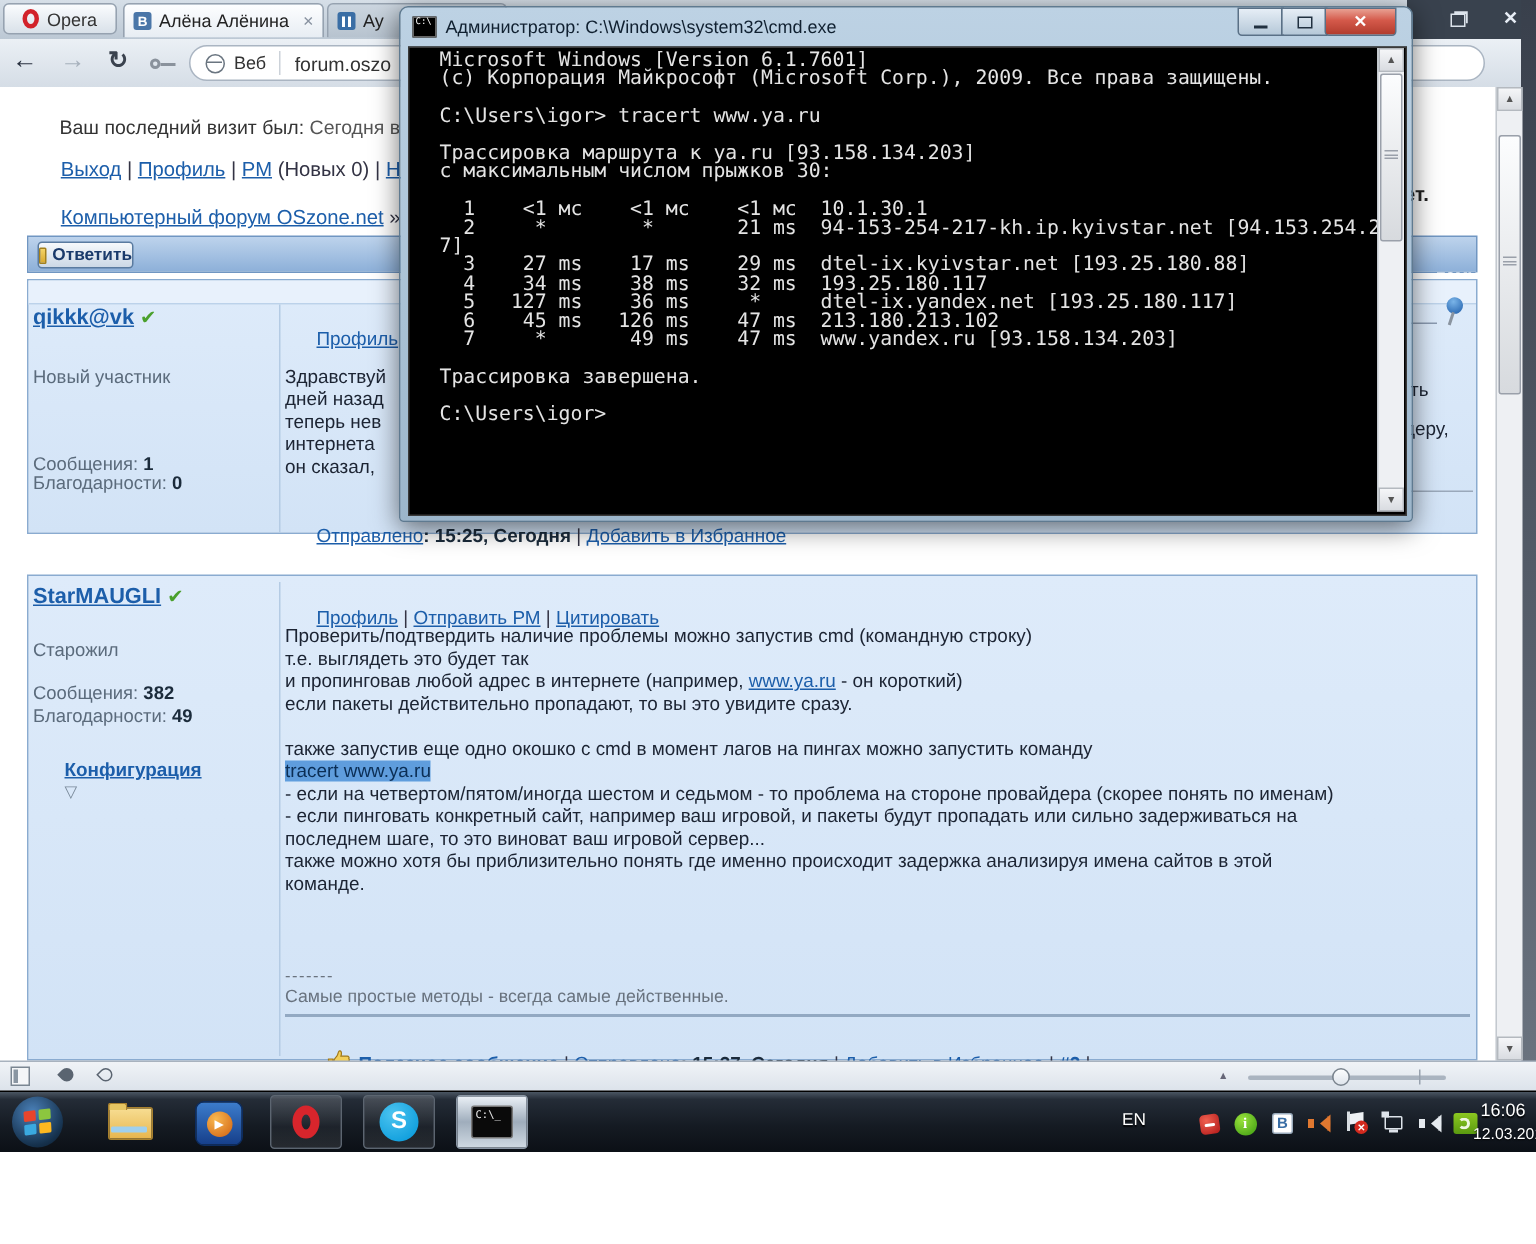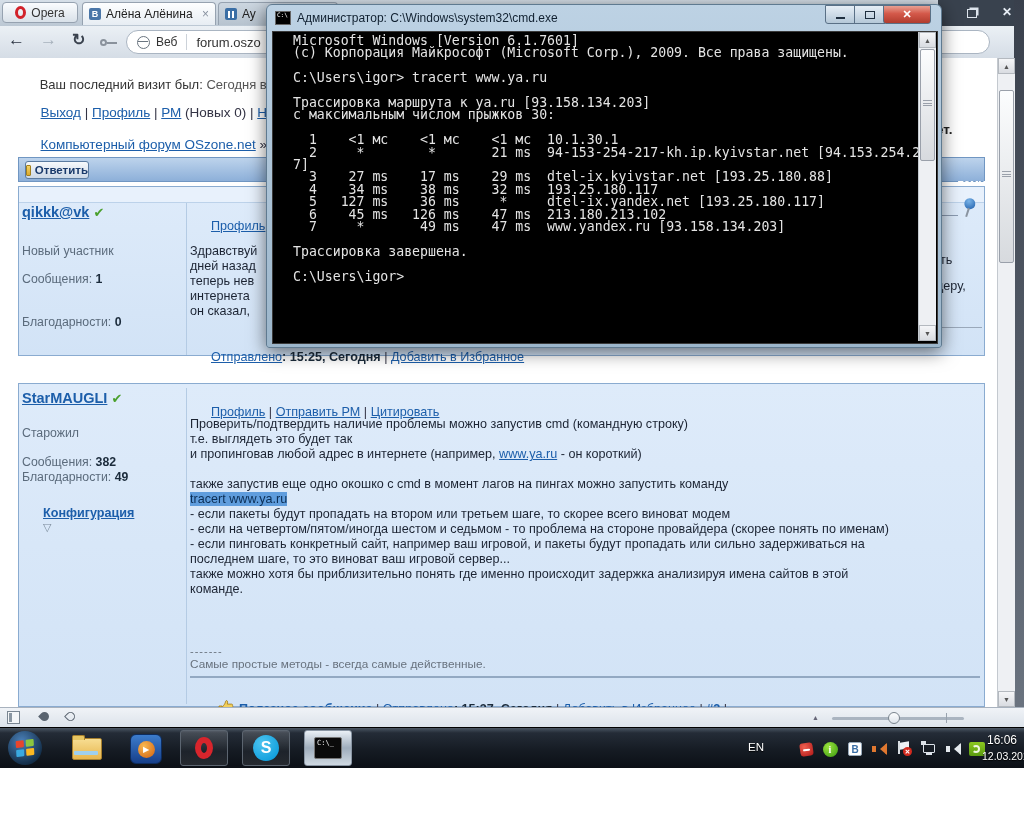--- a/index.html
+++ b/index.html
@@ -124,21 +124,21 @@
       <div class="abs" style="left:167px;top:16px;width:1px;height:152px;background:#b4cbe4;"></div>
     </div>
     <div class="abs" style="left:22px;top:204px;font-size:14.5px;">
       <span class="flink b">qikkk@vk</span>
       <span style="color:#4aa02c;font-size:13px;">✔</span>
     </div>
     <div class="abs pre" style="left:190px;top:205px;font-size:12.6px;">
       <span class="flink">Профиль</span><span class="sep"> | </span><span class="flink">Р</span>
     </div>
     <div class="abs usercol" style="left:22px;top:244px;">Новый участник</div>
-    <div class="abs usercol pre" style="left:22px;top:272px;"><span>Сообщения:</span><span> </span><span class="b" style="color:#1b2b3b;">1</span></div>
+    <div class="abs usercol pre" style="left:22px;top:302px;"><span>Сообщения:</span><span> </span><span class="b" style="color:#1b2b3b;">1</span></div>
     <div class="abs usercol pre" style="left:22px;top:315px;"><span>Благодарности:</span><span> </span><span class="b" style="color:#1b2b3b;">0</span></div>
 
     <div class="abs" id="post1-left-frags" style="left:190px;top:244px;">
         <div class="pline">Здравствуй</div>
         <div class="pline">дней назад</div>
         <div class="pline">теперь нев</div>
         <div class="pline">интернета</div>
         <div class="pline">он сказал,</div>
       </div>
 
@@ -170,24 +170,24 @@
     <div class="abs usercol pre" style="left:22px;top:470px;"><span>Благодарности:</span><span> </span><span class="b" style="color:#1b2b3b;">49</span></div>
     <div class="abs" style="left:22px;top:492px;font-size:12.6px;white-space:pre;">
       <span class="flink b">Конфигурация</span>
       <span style="color:#7a8a9a;font-size:11px;">▽</span>
     </div>
 
     <div class="abs" id="post2-body" style="left:190px;top:417px;width:792px;">
         <div class="pline"><span>Проверить/подтвердить наличие проблемы можно запустив cmd (командную строку)</span></div>
         <div class="pline"><span>т.е. выглядеть это будет так</span></div>
         <div class="pline"><span>и пропинговав любой адрес в интернете (например, </span><span class="flink">www.ya.ru</span><span> - он короткий)</span></div>
+        <div class="pline"><span>если пакеты действительно пропадают, то вы это увидите сразу.</span></div>
         <div class="pline">&nbsp;</div>
         <div class="pline"><span>также запустив еще одно окошко с cmd в момент лагов на пингах можно запустить команду</span></div>
         <div class="pline"><span class="selected-text">tracert www.ya.ru</span></div>
-        <div class="pline"><span>- если пакеты будут пропадать на втором или третьем шаге, то скорее всего виноват модем</span></div>
         <div class="pline"><span>- если на четвертом/пятом/иногда шестом и седьмом - то проблема на стороне провайдера (скорее понять по именам)</span></div>
         <div class="pline"><span>- если пинговать конкретный сайт, например ваш игровой, и пакеты будут пропадать или сильно задерживаться на</span></div>
         <div class="pline"><span>последнем шаге, то это виноват ваш игровой сервер...</span></div>
         <div class="pline"><span>также можно хотя бы приблизительно понять где именно происходит задержка анализируя имена сайтов в этой</span></div>
         <div class="pline"><span>команде.</span></div>
       </div>
 
     <div class="abs" style="left:190px;top:645px;font-size:11px;color:#6a737e;letter-spacing:1px;">-------</div>
     <div class="abs" style="left:190px;top:657px;font-size:11.8px;color:#68727e;">Самые простые методы - всегда самые действенные.</div>
     <div class="abs" style="left:190px;top:676px;width:790px;height:2px;background:#93a9c2;"></div>

